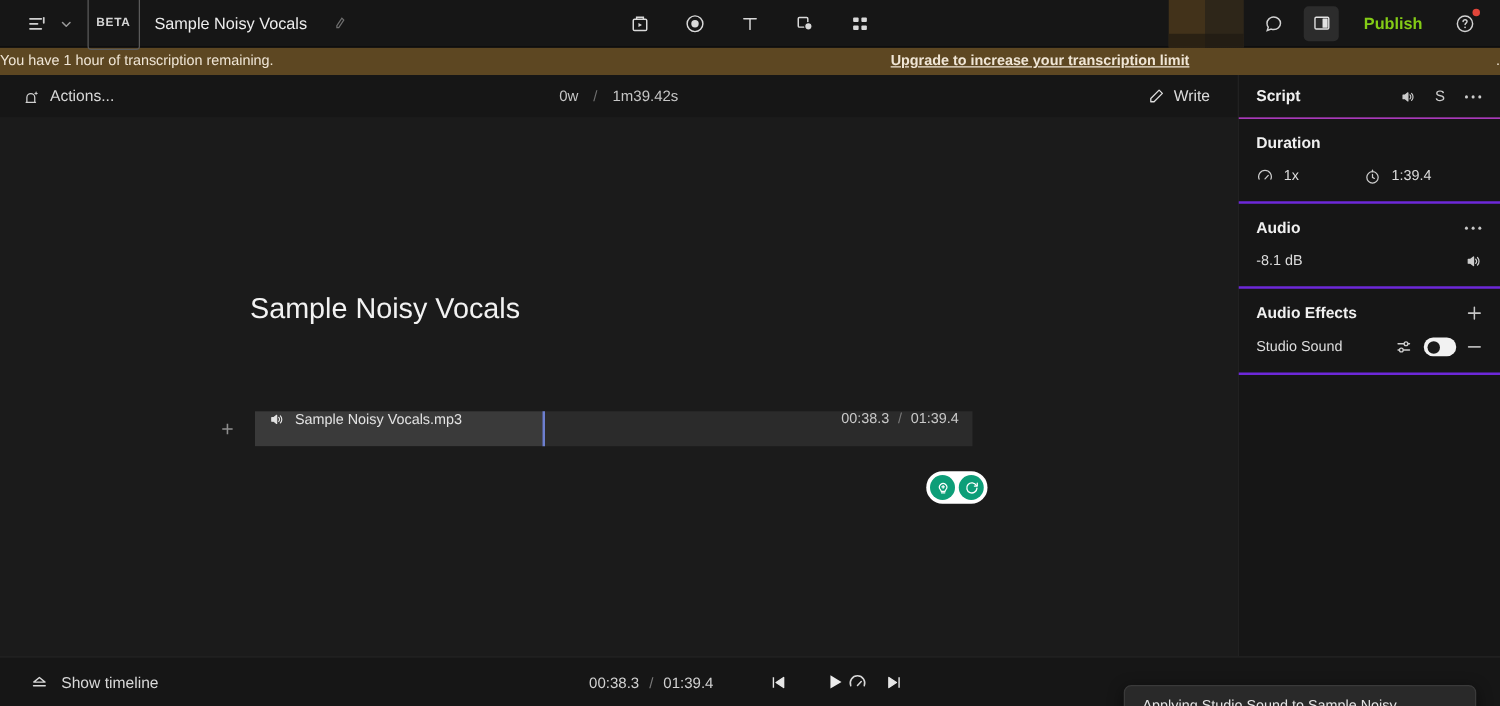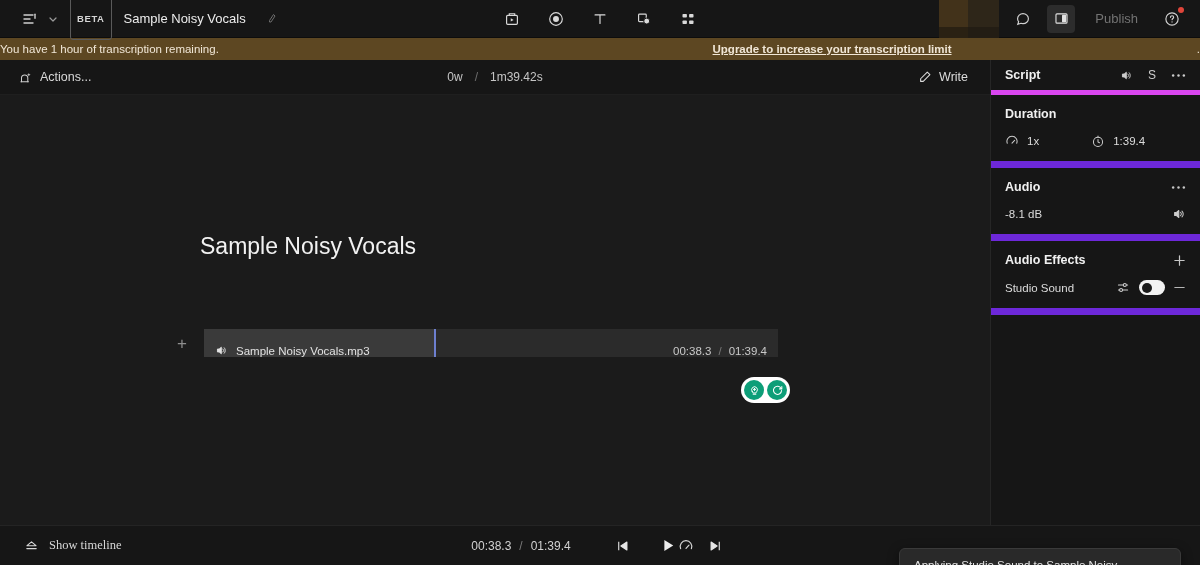--- a/index.html
+++ b/index.html
@@ -48,21 +48,21 @@
     background:
       linear-gradient(to right, #42321a 0%, #42321a 48%, #2e2619 48%, #2e2619 100%);
     position: relative;
   }
   .thumb-preview::after{
     content:""; position:absolute; left:0; right:0; bottom:0; height:11px;
     background: linear-gradient(to right,#2a2113 0%, #2a2113 48%, #231d14 48%, #231d14 100%);
   }
   .panel-toggle { background:#2c2c2c; }
   .publish-btn {
-    font-size: 13px; color: #737373; padding: 5px 10px; border-radius: 4px; cursor:pointer;
+    font-size: 13px; color: #84cc16; padding: 5px 10px; border-radius: 4px; cursor:pointer;font-weight:bold;
   }
   .help-wrap { position: relative; }
   .help-dot {
     position: absolute; top: 2px; right: 2px;
     width: 6px; height: 6px; border-radius: 50%; background: #e0453a;
   }
 
   
   .banner {
     height: 22px; flex: 0 0 22px;
@@ -111,21 +111,21 @@
     position: absolute; left: 170px; top: 234px;
     display: flex; align-items: center; gap: 10px;
   }
   .add-clip {
     width: 24px; height: 24px; display:flex; align-items:center; justify-content:center;
     color: #8e8e8e; font-size: 17px; cursor: pointer; line-height:1;
   }
   .clip {
     width: 574px; height: 28px;
     background: #2b2b2b;
-    position: relative; display: flex; align-items: flex-end;
+    position: relative; display: flex; align-items: flex-start;
     cursor: pointer; overflow: hidden;
   }
   .clip-selected-seg {
     position: absolute; left: 0; top: 0; bottom: 0; width: 230px;
     background: #3a3a3a;
   }
   .clip-playhead {
     position: absolute; left: 230px; top: -3px; bottom: -3px; width: 2px;
     background: #6d7fcf;
   }
@@ -169,30 +169,30 @@
   
   .right-panel {
     width: 210px; flex: 0 0 210px;
     background: #161616;
     border-left: 1px solid #262626;
     display: flex; flex-direction: column;
   }
   .rp-header {
     height: 35px; flex: 0 0 35px;
     display: flex; align-items: center; padding: 0 10px 0 14px;
-    border-bottom: 5px solid #d946ef;
+    border-bottom: 1px solid #d946ef;
   }
   .rp-header-title { font-size: 12.5px; font-weight: 700; color: #f0f0f0; }
   .rp-header-icons { margin-left: auto; display: flex; align-items: center; gap: 2px; }
   .rp-ibtn {
     width: 24px; height: 24px; display:flex; align-items:center; justify-content:center;
     color: #cdcdcd; cursor:pointer; border-radius:4px; font-size:12px;
   }
 
-  .rp-section { border-bottom: 7px solid #6d28d9; padding: 12px 14px 13px 14px; }
+  .rp-section { border-bottom: 2px solid #6d28d9; padding: 12px 14px 13px 14px; }
   .rp-sec-head { display: flex; align-items: center; }
   .rp-sec-title { font-size: 12.5px; font-weight: 700; color: #f0f0f0; }
   .rp-sec-act { margin-left: auto; color: #c7c7c7; cursor: pointer; font-size: 13px; line-height: 1; }
   .rp-row { display: flex; align-items: center; margin-top: 13px; }
   .rp-field { display: flex; align-items: center; gap: 8px; font-size: 11.5px; color: #dcdcdc; cursor: pointer; }
   .rp-field.dur2 { margin-left: 52px; }
   .rp-db { font-size: 11.5px; color: #dcdcdc; }
   .rp-row-end { margin-left: auto; display: flex; align-items: center; gap: 8px; }
   .effect-name { font-size: 11.5px; color: #dcdcdc; }
   .toggle {
@@ -207,21 +207,21 @@
 
   
   .bottombar {
     height: 40px; flex: 0 0 40px;
     background: #161616; border-top: 1px solid #242424;
     display: flex; align-items: center; position: relative;
   }
   .show-timeline {
     display: flex; align-items: center; gap: 10px;
     margin-left: 16px; font-size: 12.5px; color: #d8d8d8;
-    padding: 4px 8px; border-radius: 4px; cursor: pointer; font-family: Liberation Serif, serif;
+    padding: 4px 8px; border-radius: 4px; cursor: pointer;
   }
   .transport {
     position: absolute; left: 0; right: 0;
     display: flex; align-items: center; justify-content: center; gap: 18px;
     pointer-events: none;
   }
   .transport > * { pointer-events: auto; }
   .tp-time { font-size: 12px; color: #d2d2d2; display: flex; gap: 8px; margin-right: 20px;}
   .tp-time .sep{ color:#7a7a7a; }
   .tp-btn {

